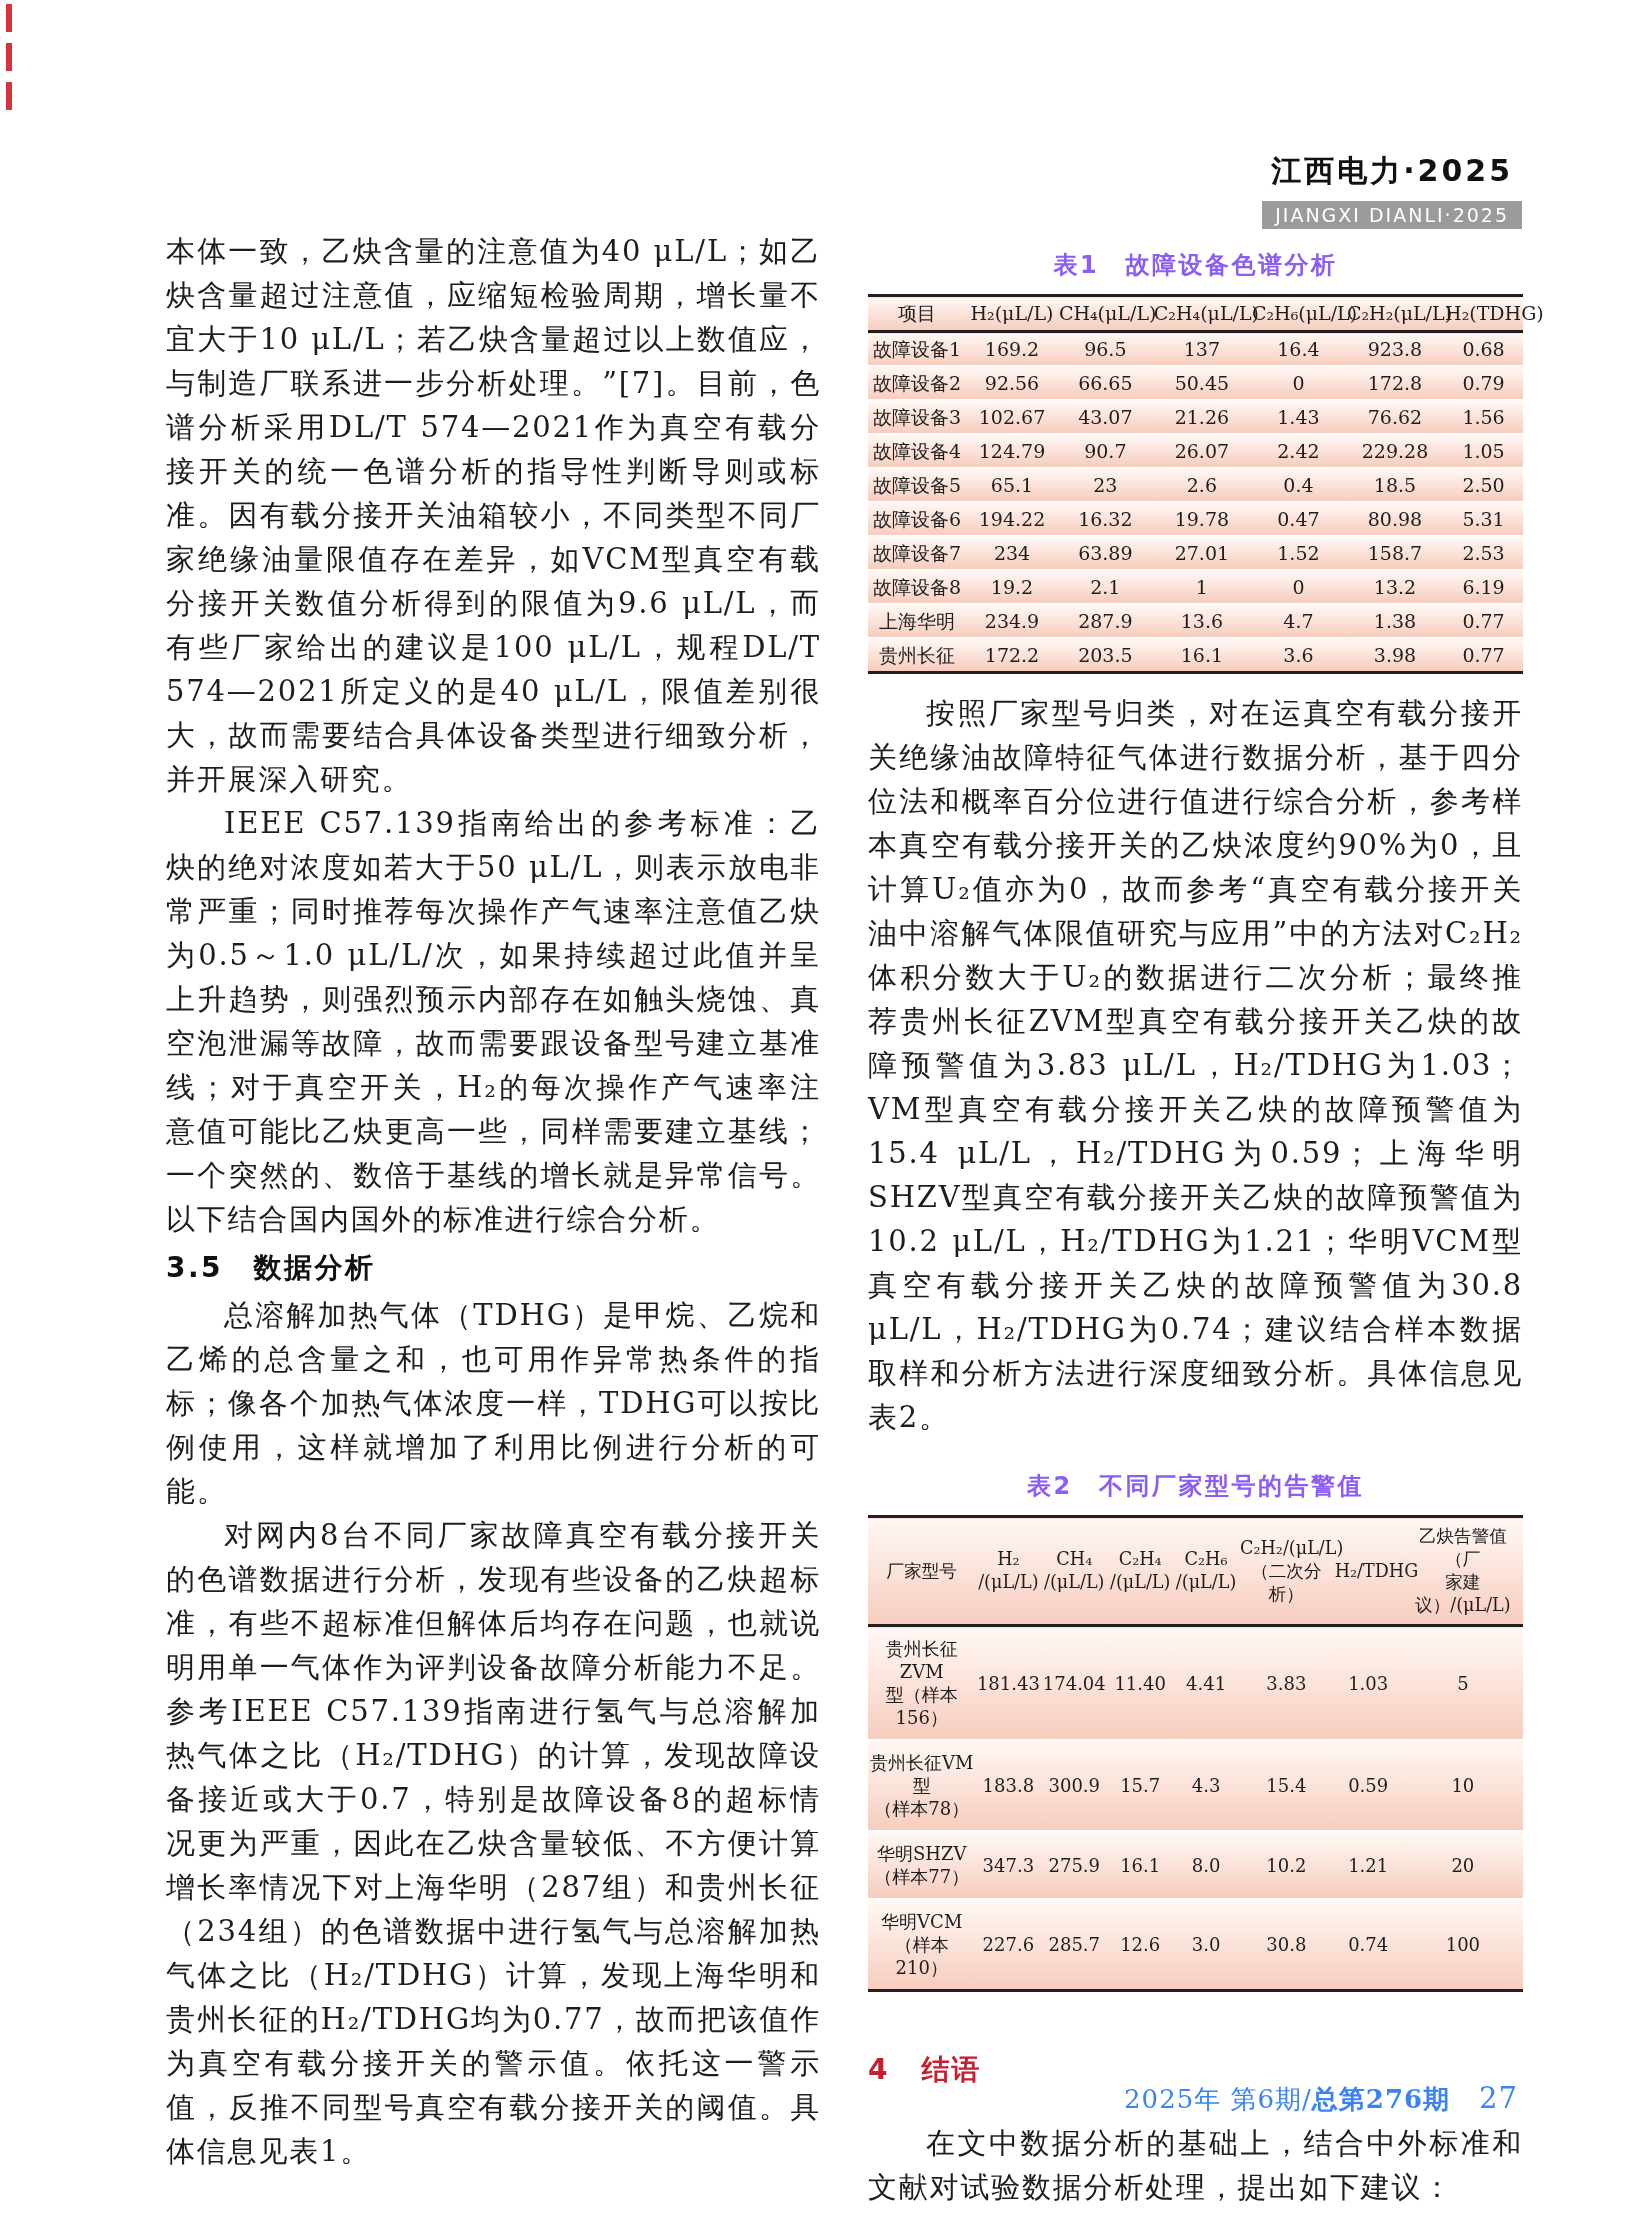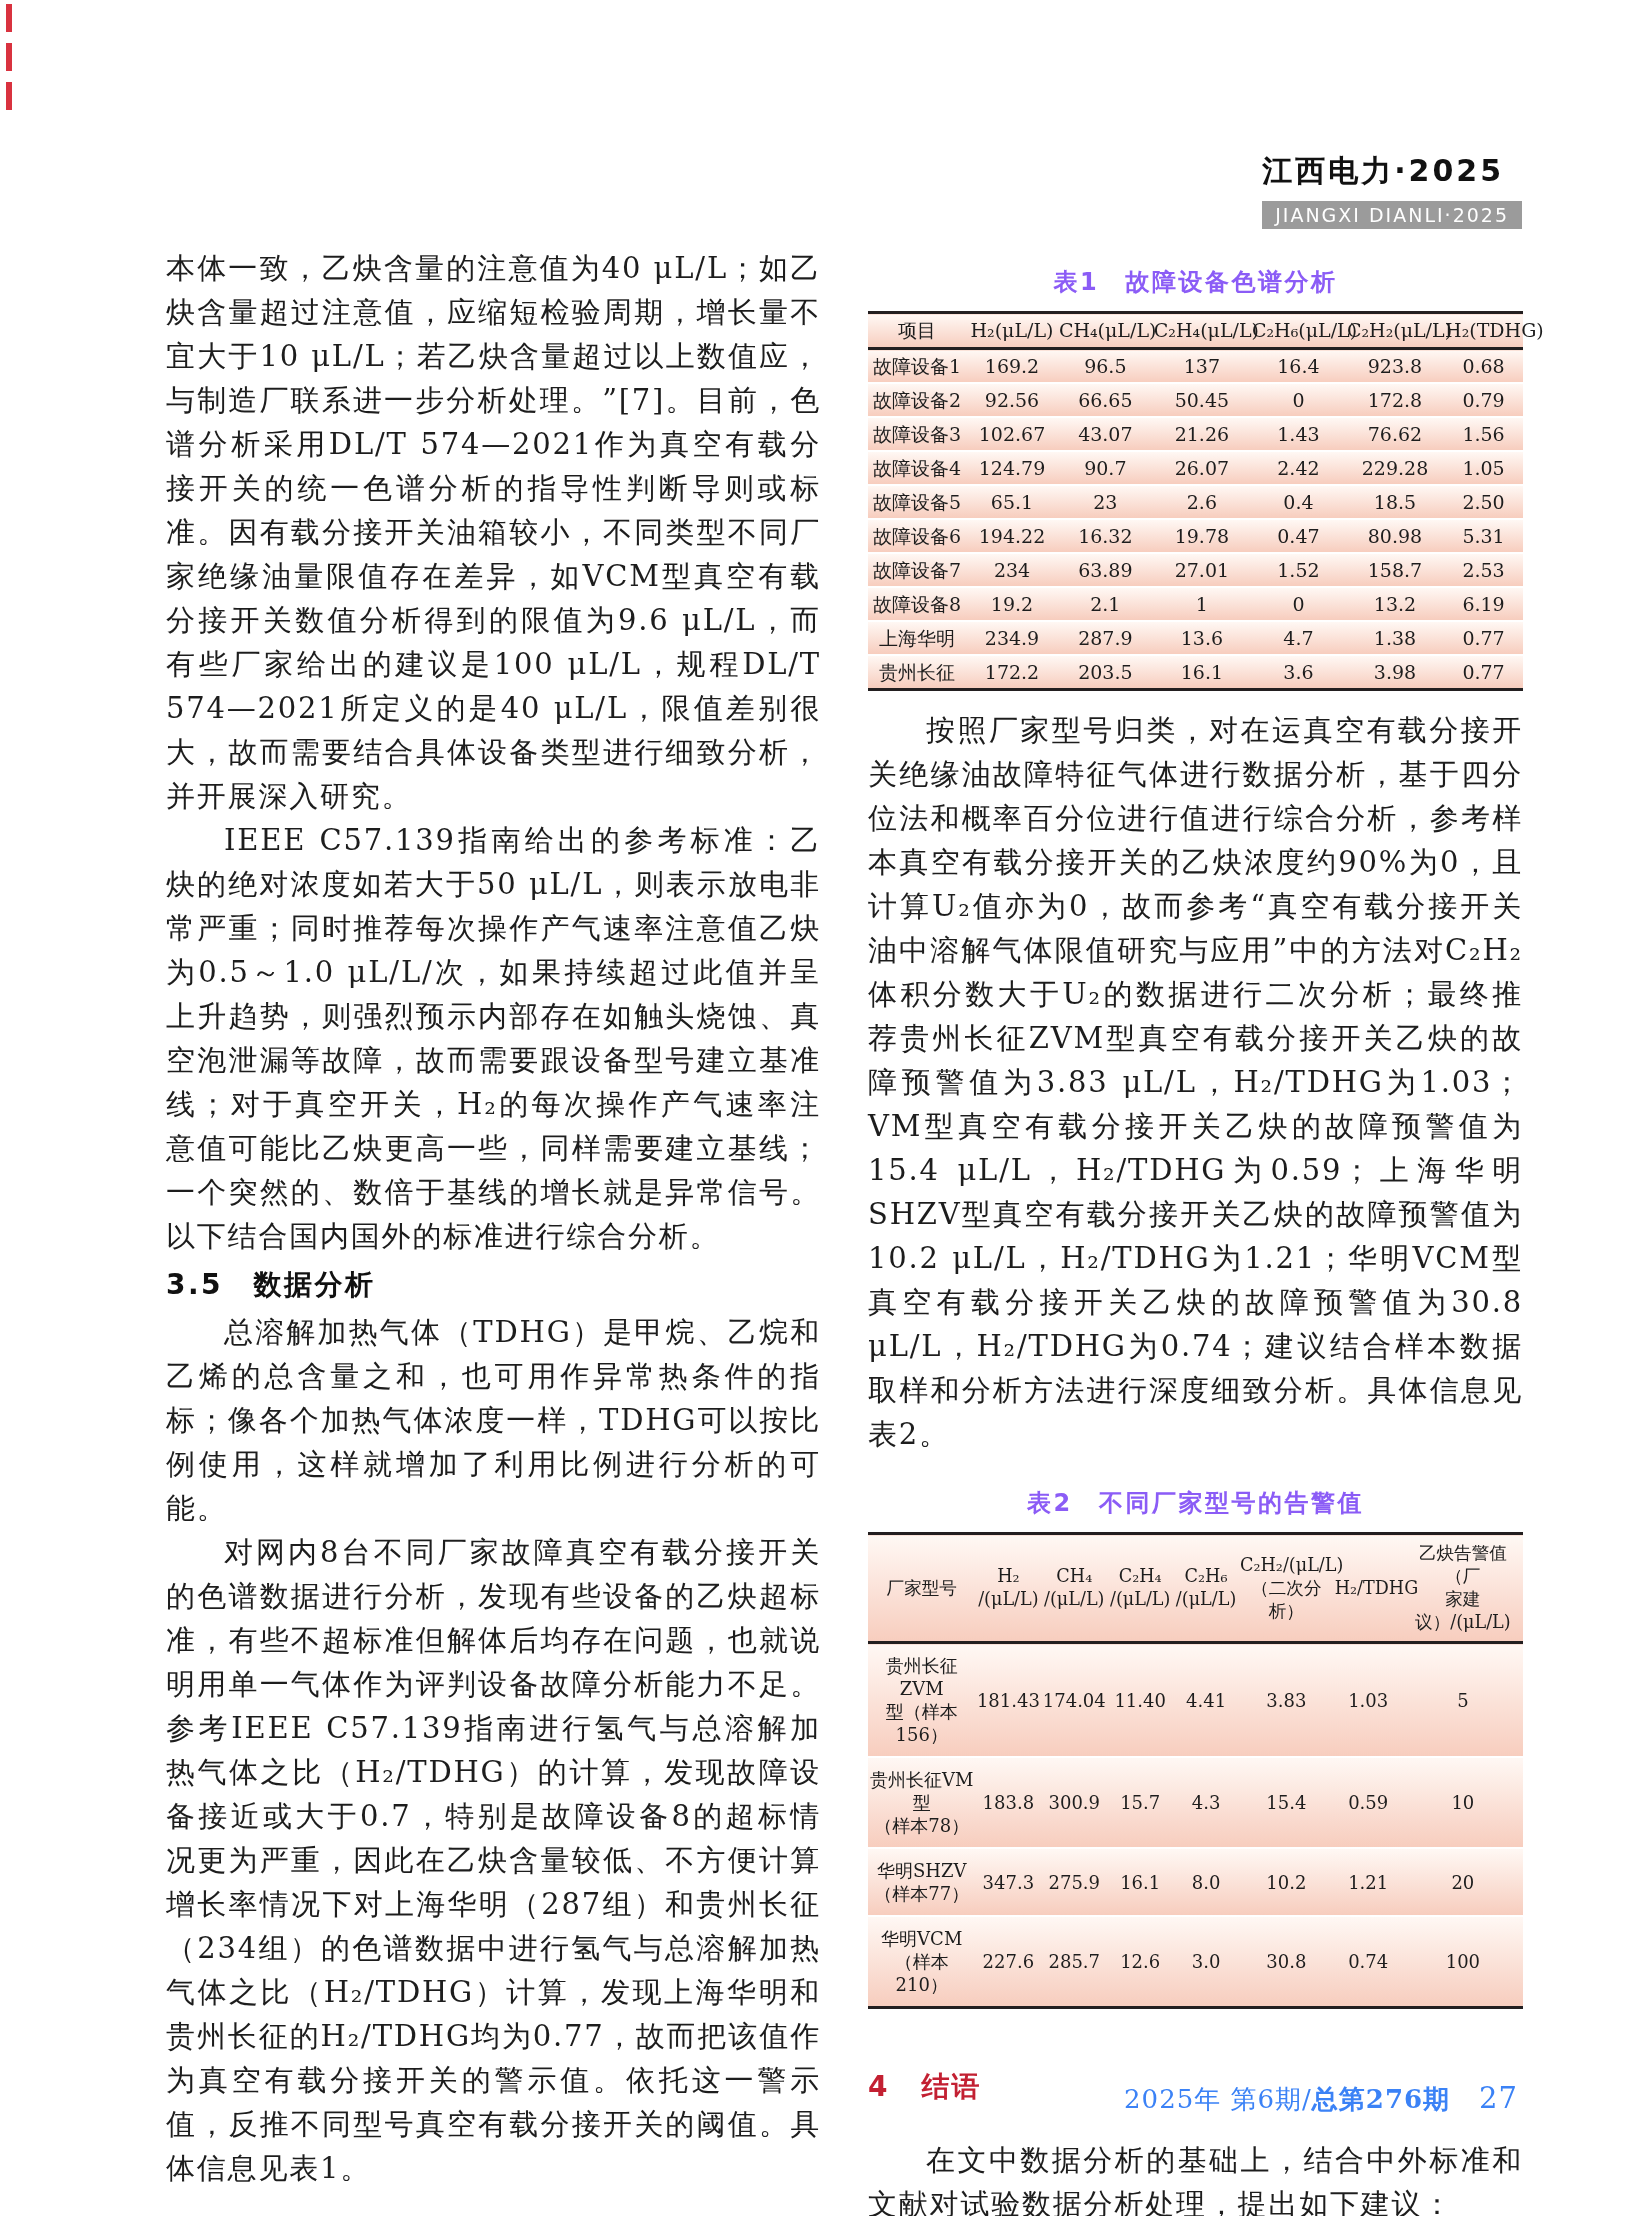--- a/index.html
+++ b/index.html
@@ -4,29 +4,29 @@
 <style>
   html,body{margin:0;padding:0;background:#ffffff;}
   .page{position:relative;width:1645px;height:2216px;background:#ffffff;overflow:hidden;
         font-family:"DejaVu Serif","Liberation Serif",serif;color:#1d1d1d;}
 
   
   .corner-marks{position:absolute;left:6px;top:4px;width:6px;height:116px;
     background:repeating-linear-gradient(180deg,#d9323f 0px,#d9323f 28px,transparent 28px,transparent 39px);}
 
   
-  .header-block{position:absolute;top:151px;right:123px;text-align:left;}
+  .header-block{position:absolute;top:151px;right:123px;text-align:center;}
   .journal-cn{font-family:"DejaVu Sans","Liberation Sans",sans-serif;font-weight:bold;
     font-size:30px;letter-spacing:3px;color:#111;}
   .journal-en-box{display:inline-block;margin-top:9px;background:#9b9b9b;color:#ffffff;
     font-family:"DejaVu Sans","Liberation Sans",sans-serif;font-size:19px;line-height:28px;
     letter-spacing:2px;padding:0 13px;}
 
   
-  .col{position:absolute;top:246px;width:655px;}
+  .col{position:absolute;top:229px;width:655px;}
   .col-left{left:166px;}
   .col-right{left:868px;}
 
   .para{font-size:29px;line-height:44px;text-align:justify;letter-spacing:1.8px;margin:0;}
   .para.indent{text-indent:2em;}
   .h3{font-family:"DejaVu Sans","Liberation Sans",sans-serif;font-weight:bold;
       font-size:28px;line-height:50px;letter-spacing:2.5px;margin:2px 0 0 0;color:#111;}
 
   .table-title{font-family:"DejaVu Sans","Liberation Sans",sans-serif;font-weight:bold;
       text-align:center;font-size:24px;letter-spacing:2.5px;margin:14px 0 13px 0;color:#8b5cf6;}

